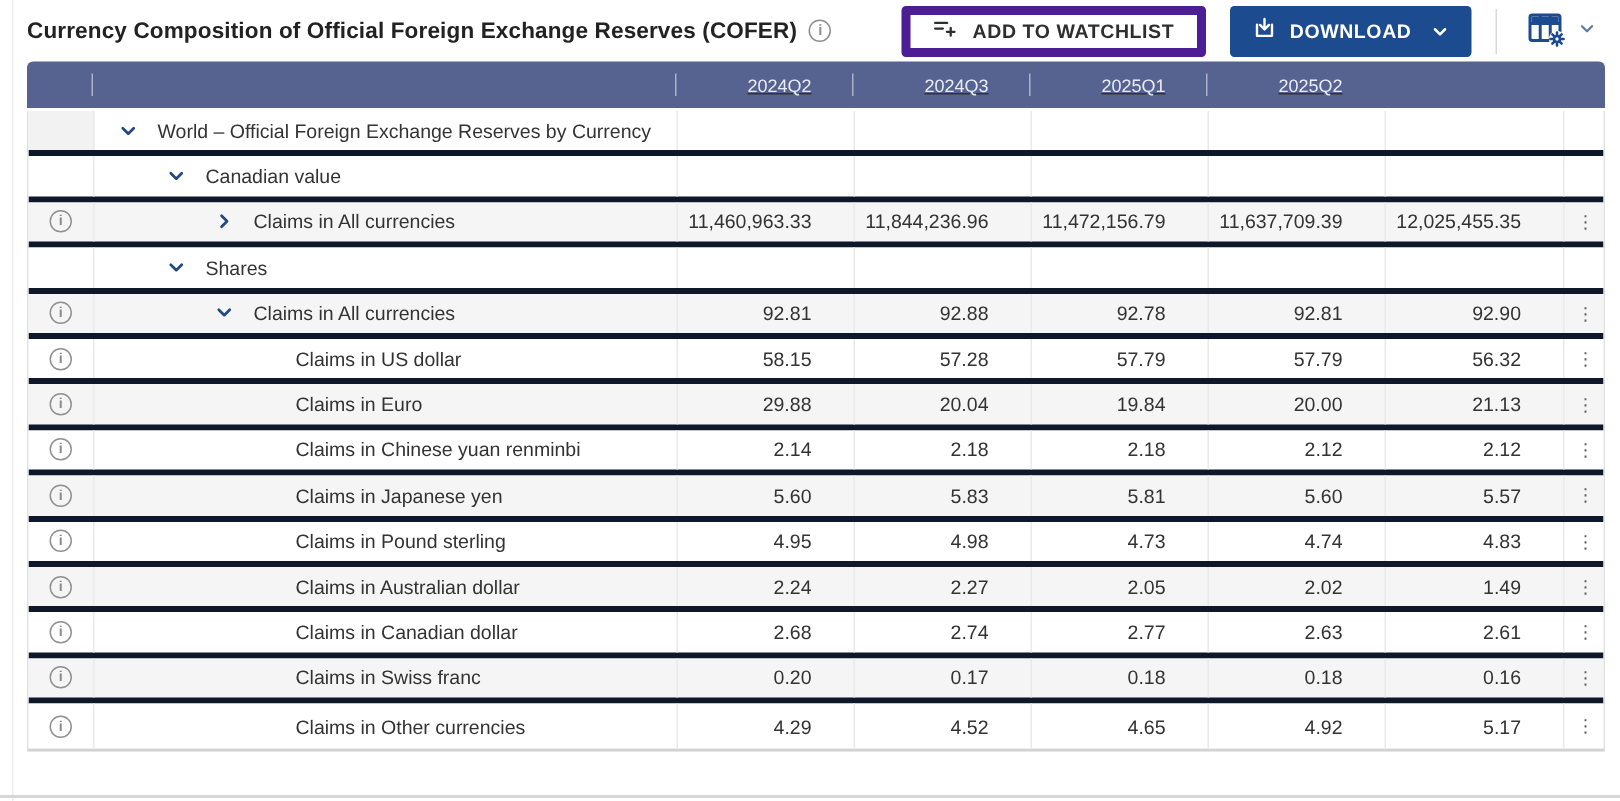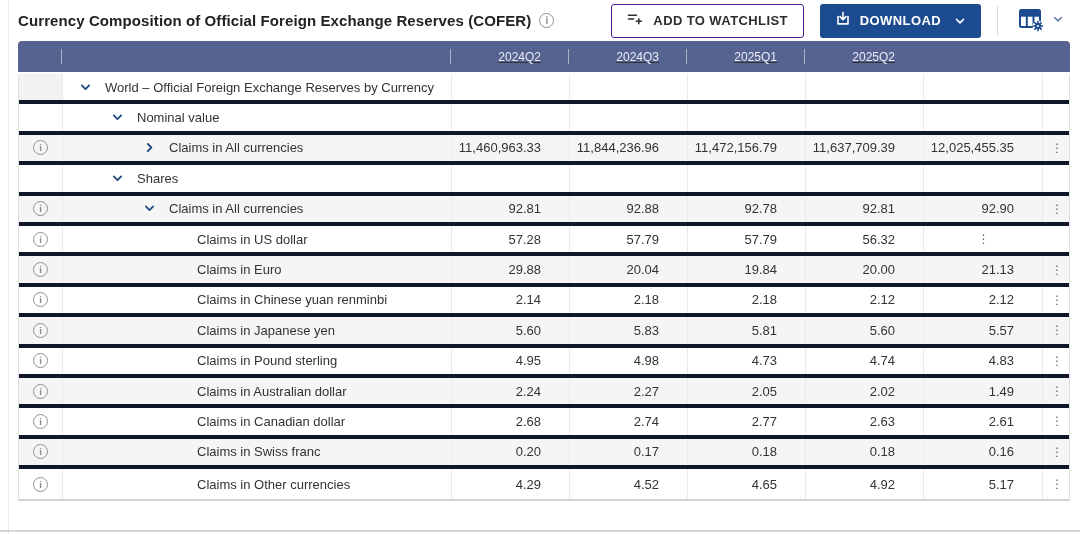--- a/index.html
+++ b/index.html
@@ -10,21 +10,21 @@
 
   
   .topbar { display:flex; align-items:center; padding:11px 12px 11px 18px; height:41px; }
   .page-title { font-size:15px; font-weight:700; color:#222; letter-spacing:.1px; }
   .circle-i { display:inline-flex; align-items:center; justify-content:center;
     width:15px; height:15px; border:1.2px solid #8f8f8f; border-radius:50%;
     color:#8f8f8f; font-size:10px; font-weight:600; line-height:1; margin-left:8px; }
   .tb-right { margin-left:auto; display:flex; align-items:center; gap:16px; }
   .btn { display:inline-flex; align-items:center; gap:9px; height:34px; padding:0 15px;
     border-radius:3px; font-size:13px; font-weight:700; letter-spacing:.4px; cursor:pointer; }
-  .btn-outline { background:#fff; border:1px solid #4c1d95; color:#2e2e2e; }
+  .btn-outline { background:#fff; border:6px solid #4c1d95; color:#2e2e2e; }
   .btn-solid { border:none; color:#fff; }
   .v-div { width:1px; height:30px; background:#d9d9d9; }
   .icon-btn { display:inline-flex; align-items:center; gap:7px; background:none; border:none; cursor:pointer; padding:0 4px; }
 
   
   .tbl { margin-left:18px; width:1052px; --cols: 44px 389px 118px 118px 118px 118px 119px 28px; }
   .thead { display:grid; grid-template-columns:var(--cols); height:31px; align-items:center;
     border-radius:4px 4px 0 0;text-decoration:underline; }
   .h-cell { position:relative; height:100%; display:flex; align-items:center; justify-content:flex-end;
     padding-right:28px; font-size:12px; color:#e9ecf4; }
@@ -149,21 +149,21 @@
           <div class="cell c-kebab"></div>
         </div>
         <div class="trow">
           <div class="cell c-info"></div>
           <div class="cell c-label" style="padding-left: 48px;">
             <span class="chev">
               <svg width="13" height="13" viewBox="0 0 16 16" fill="none" stroke="#21487f" stroke-width="2.2" stroke-linecap="round" stroke-linejoin="round">
                 <path d="M3.5 5.5 8 10l4.5-4.5"></path>
               </svg>
             </span>
-            <span>Nominal value</span>
+            <span>Canadian value</span>
           </div>
           <div class="cell c-val"></div>
           <div class="cell c-val"></div>
           <div class="cell c-val"></div>
           <div class="cell c-val"></div>
           <div class="cell c-val"></div>
           <div class="cell c-kebab"></div>
         </div>
         <div class="trow alt">
           <div class="cell c-info">
@@ -224,20 +224,21 @@
             <span class="kebab">⋮</span>
           </div>
         </div>
         <div class="trow">
           <div class="cell c-info">
             <span class="info-dot">i</span>
           </div>
           <div class="cell c-label" style="padding-left: 134px;">
             <span>Claims in US dollar</span>
           </div>
+          <div class="cell c-val">58.15</div>
           <div class="cell c-val">57.28</div>
           <div class="cell c-val">57.79</div>
           <div class="cell c-val">57.79</div>
           <div class="cell c-val">56.32</div>
           <div class="cell c-kebab">
             <span class="kebab">⋮</span>
           </div>
         </div>
         <div class="trow alt">
           <div class="cell c-info">

